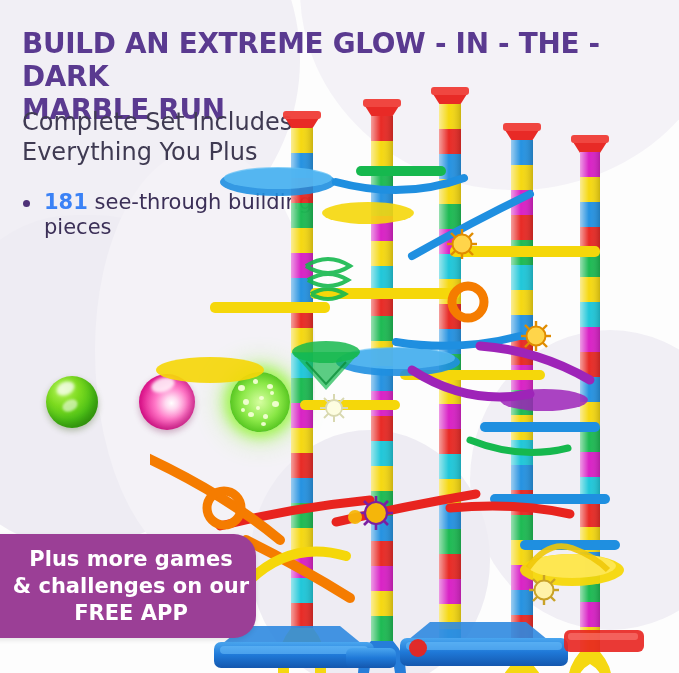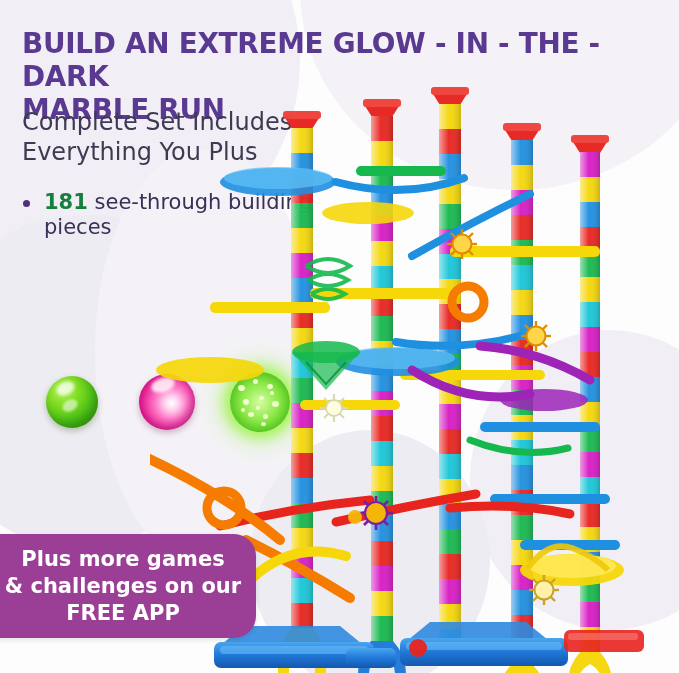--- a/index.html
+++ b/index.html
@@ -36,21 +36,21 @@
   }
 
   
   .bullets{position:absolute;left:22px;top:190px;width:330px;}
   .bullet-row{position:relative;padding-left:22px;margin-bottom:19px;}
   .dot{
     position:absolute;left:1px;top:10px;width:7px;height:7px;
     border-radius:50%;background:#4e3178;
   }
   .bullet-txt{color:#3b2f57;font-size:21px;line-height:25px;}
-  .bullet-txt b{font-weight:bold;color:#15803d;}
+  .bullet-txt b{font-weight:bold;color:#3b82f6;}
   .plain-row{padding-left:22px;margin-top:24px;}
 
   
   .marbles{position:absolute;left:42px;top:372px;width:250px;height:70px;}
   .marble{position:absolute;border-radius:50%;}
   .m-green{
     left:4px;top:4px;width:52px;height:52px;
     background:
       radial-gradient(circle at 32% 26%, #b6f55a 0%, #7ddb1f 32%, #4cc217 62%, #2f9a0d 100%);
     box-shadow:0 3px 6px rgba(60,90,20,.32), inset -4px -5px 10px rgba(20,80,0,.35);
@@ -89,21 +89,21 @@
 
   
   .banner{
     position:absolute;left:-26px;top:534px;width:282px;height:104px;
     background:#9b3f96;border-radius:0 22px 22px 0;
     box-shadow:0 2px 5px rgba(0,0,0,.10);
   }
   .banner-txt{
     position:absolute;left:26px;top:12px;width:246px;
     color:#ffffff;font-size:21px;line-height:27px;font-weight:bold;
-    text-align:center;white-space:pre-line;
+    text-align:center;white-space:pre-line;padding-left:8px;
   }
 
   
   .copyright{
     position:absolute;right:16px;bottom:10px;
     color:#8b8b93;font-size:11.5px;letter-spacing:.1px;
   }
 </style>
 </head>
 <body>

